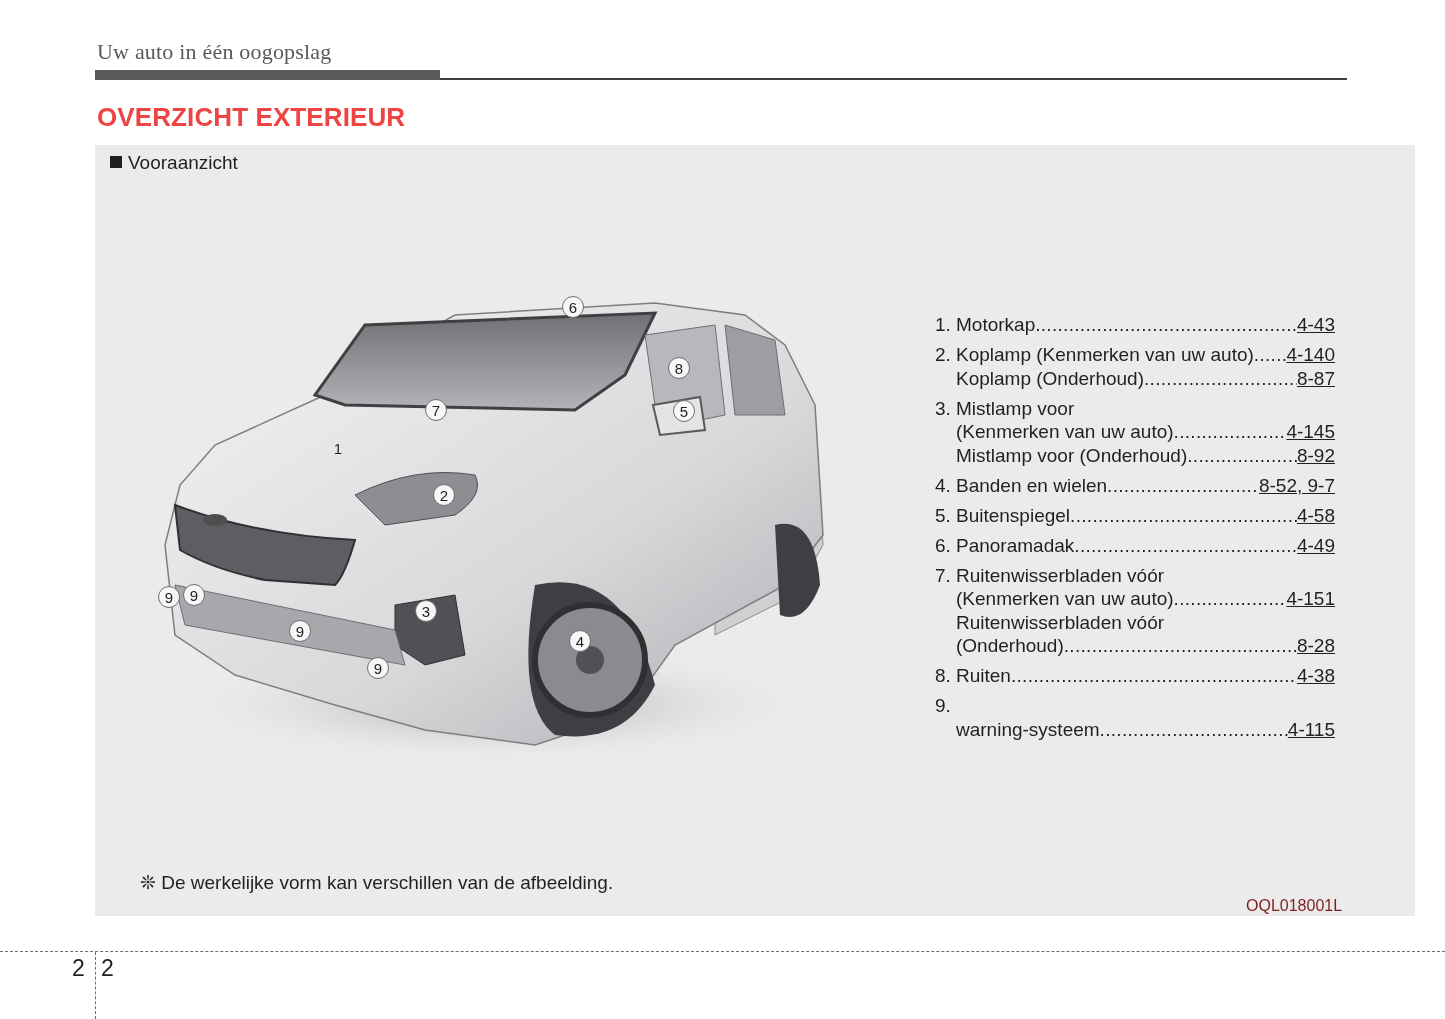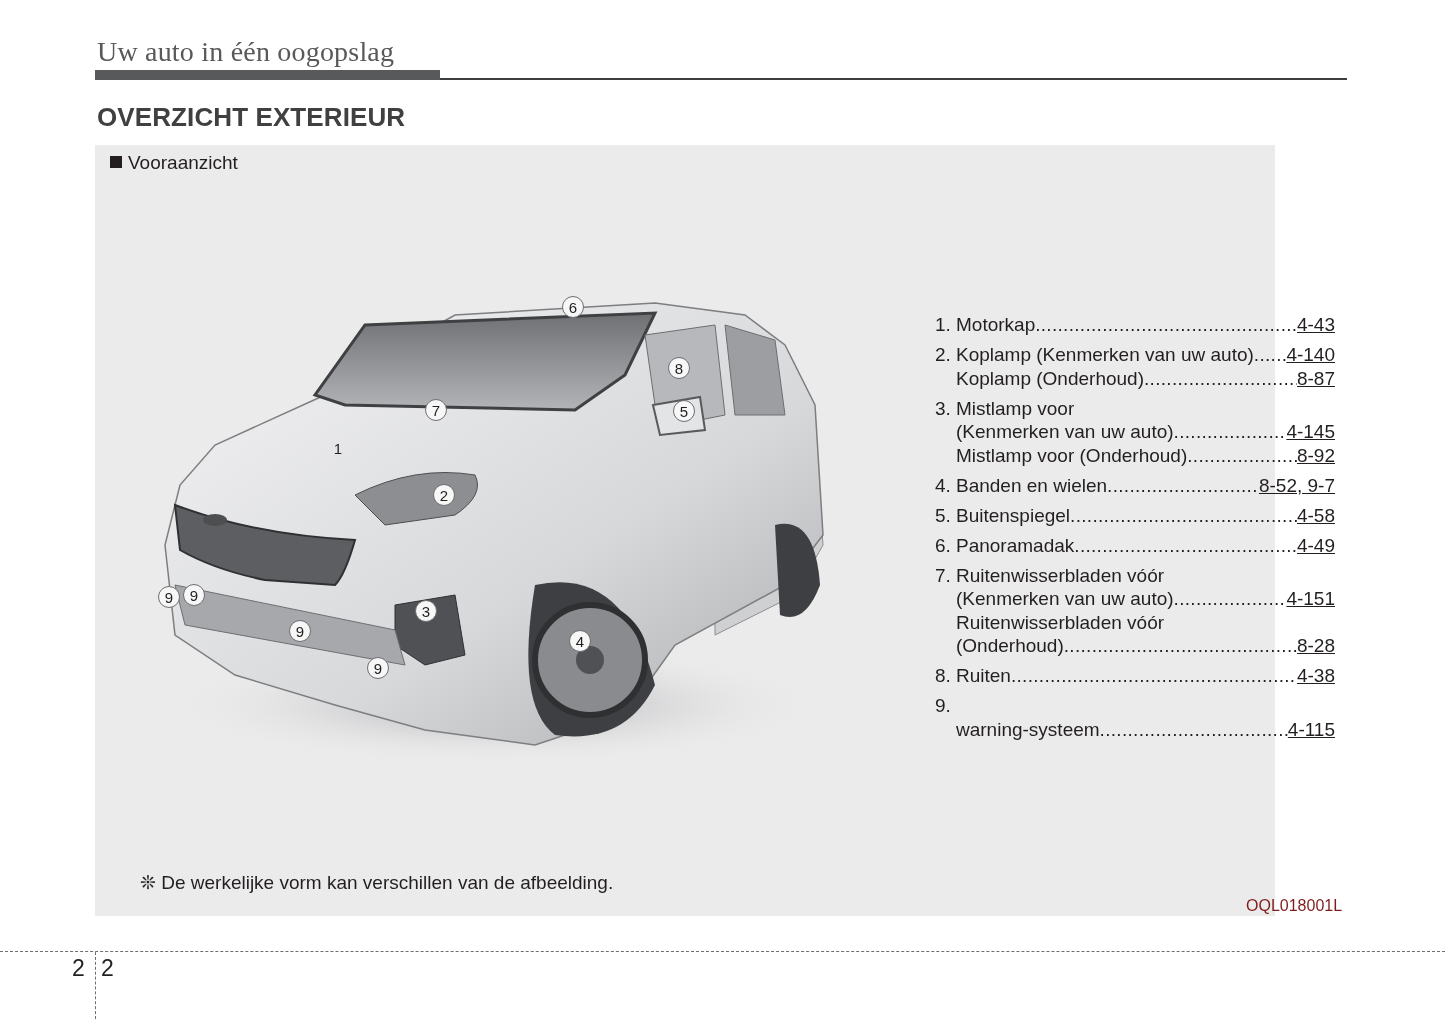--- a/index.html
+++ b/index.html
@@ -2,35 +2,35 @@
 <html><head>
 <meta charset="utf-8">
 <style>
   html, body { margin: 0; padding: 0; }
   body {
     width: 1445px; height: 1019px; position: relative; overflow: hidden;
     background: #ffffff; font-family: "Liberation Sans", sans-serif; color: #231f20;
   }
   .chapter-title {
     position: absolute; left: 97px; top: 36px;
-    font-family: "Liberation Serif", serif; font-size: 28px; color: #58595b;
+    font-family: "Liberation Serif", serif; font-size: 22px; color: #58595b;
     letter-spacing: 0.2px; line-height: 32px; white-space: nowrap;
   }
   .chapter-bar {
     position: absolute; left: 95px; top: 70px; width: 345px; height: 10px; background: #58595b;
   }
   .chapter-rule {
     position: absolute; left: 440px; top: 78px; width: 907px; height: 2px; background: #3d3d3f;
   }
   .section-title {
     position: absolute; left: 97px; top: 102px; font-size: 26px; font-weight: bold;
-    color: #404040; line-height: 30px; white-space: nowrap; letter-spacing: 0.1px;
+    color: #ef4444; line-height: 30px; white-space: nowrap; letter-spacing: 0.1px;
   }
   .panel {
-    position: absolute; left: 95px; top: 145px; width: 1180px; height: 771px; background: #ebebec;
+    position: absolute; left: 95px; top: 145px; width: 1320px; height: 771px; background: #ebebec;
   }
   .subheading {
     position: absolute; left: 15px; top: 7px; font-size: 19px; line-height: 22px; white-space: nowrap;
   }
   .subheading .sq {
     display: inline-block; width: 12px; height: 12px; background: #231f20;
     margin-right: 6px; vertical-align: 1px;
   }
   .car-figure { position: absolute; left: 60px; top: 140px; width: 720px; height: 480px; }
   .callout {

